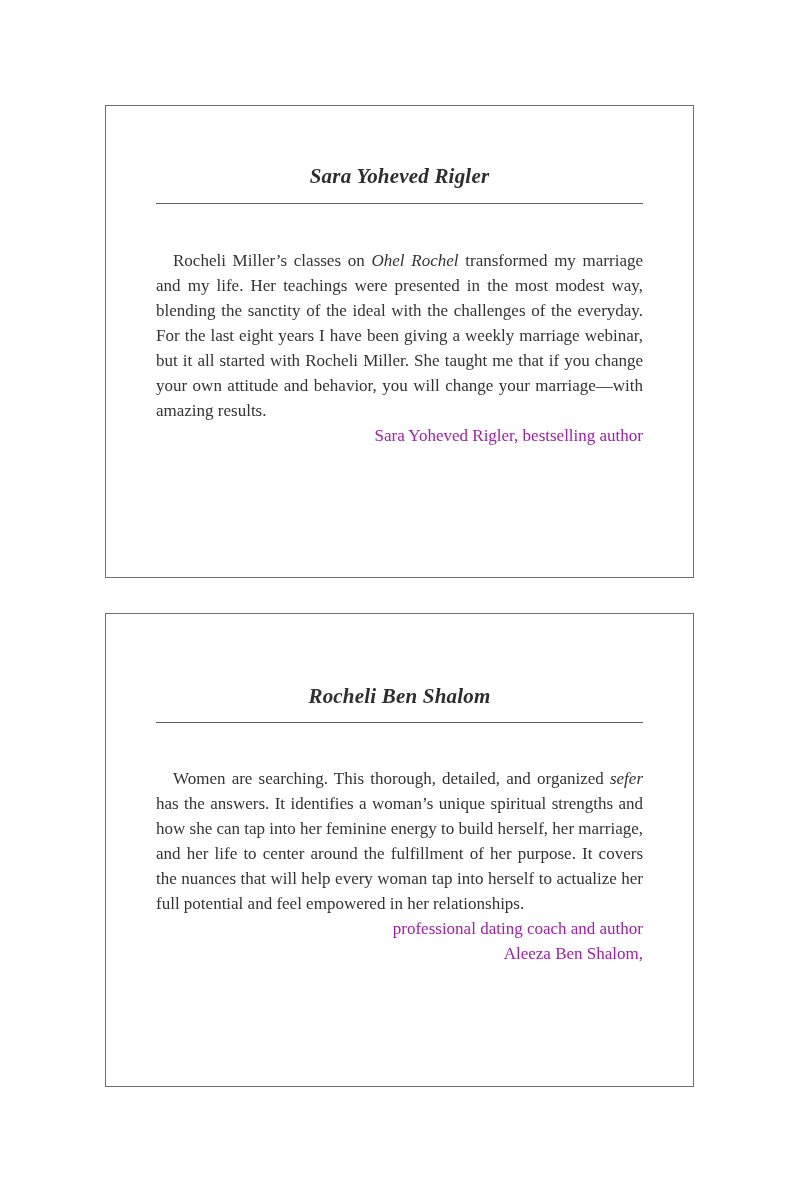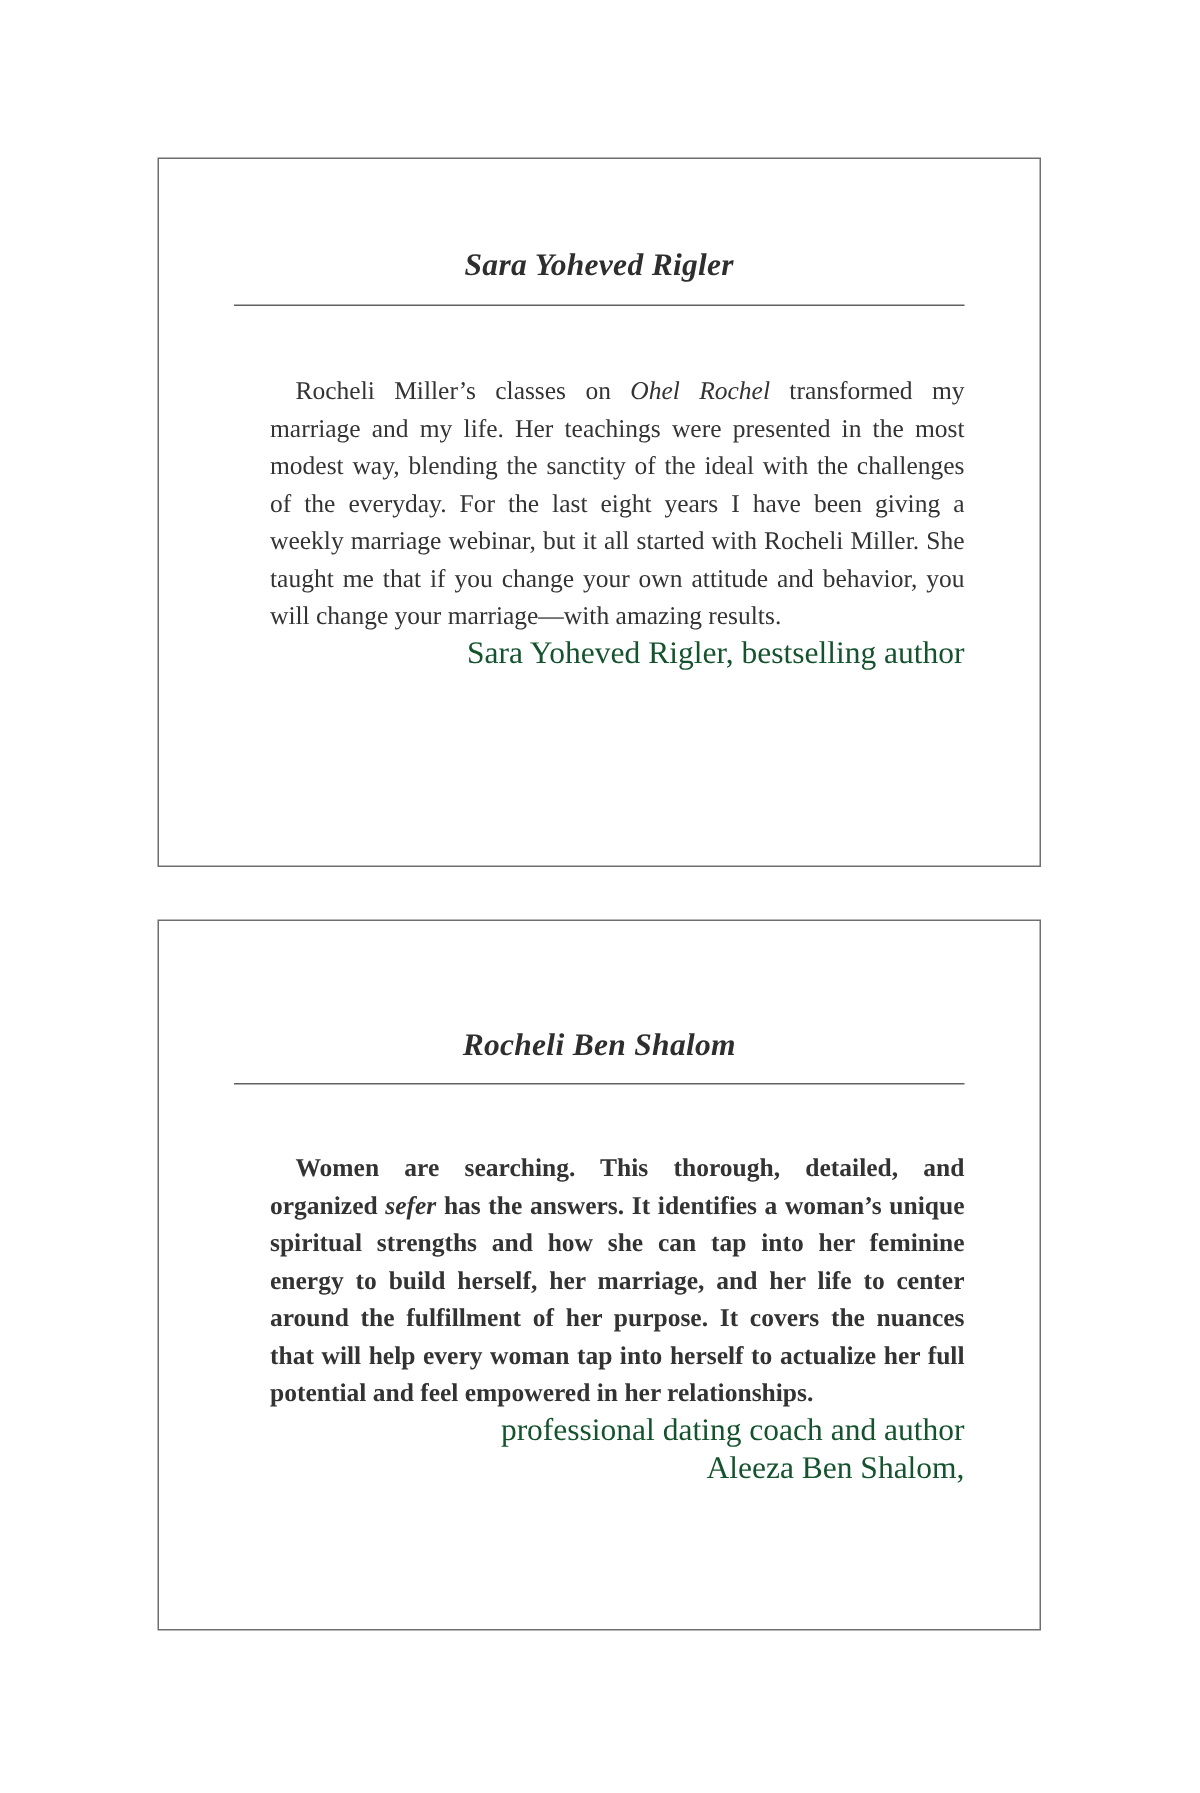--- a/index.html
+++ b/index.html
@@ -49,32 +49,31 @@
   }
   .box-1 .heading-rule { margin-top: 13px; }
   .box-2 .heading-rule { margin-top: 12px; }
 
   .testimonial-text {
     font-size: 17px;
     line-height: 25px;
     text-align: justify;
     text-indent: 17px;
     color: #333333;
-    margin-left: 24px;
   }
   .box-1 .testimonial-text { margin-top: 44px; }
-  .box-2 .testimonial-text { margin-top: 43px; font-weight: bold; }
+  .box-2 .testimonial-text { margin-top: 43px; }
 
   .testimonial-text .ital { font-style: italic; }
 
   .attribution {
-    font-size: 21px;
+    font-size: 17px;
     line-height: 25px;
     text-align: right;
-    color: #14532d;
+    color: #a21caf;
   }
 </style>
 </head>
 <body>
 
 <div class="page">
 
   <section class="praise-box box-1">
     <h2 class="endorser-heading">Sara Yoheved Rigler</h2>
     <div class="heading-rule"></div>

